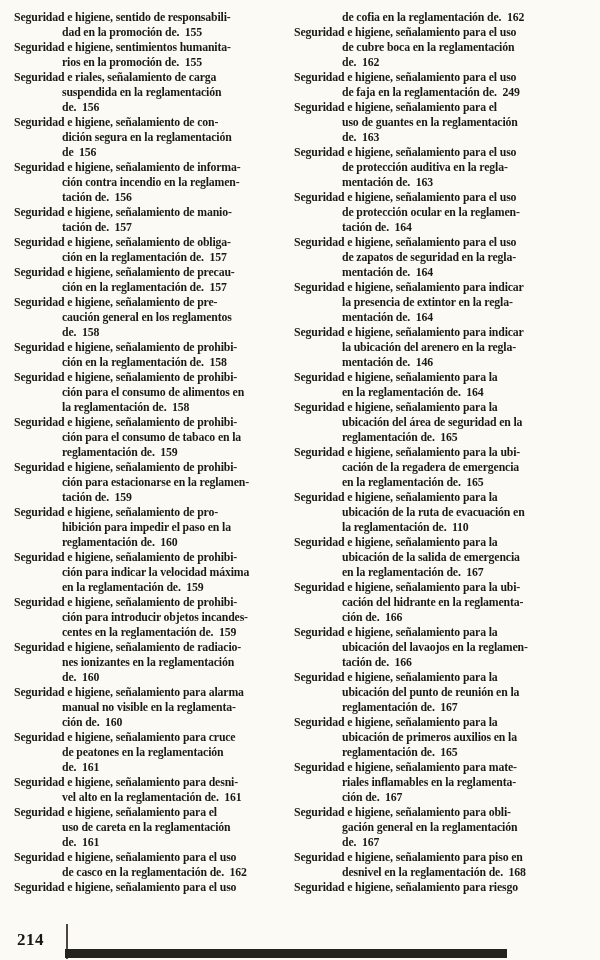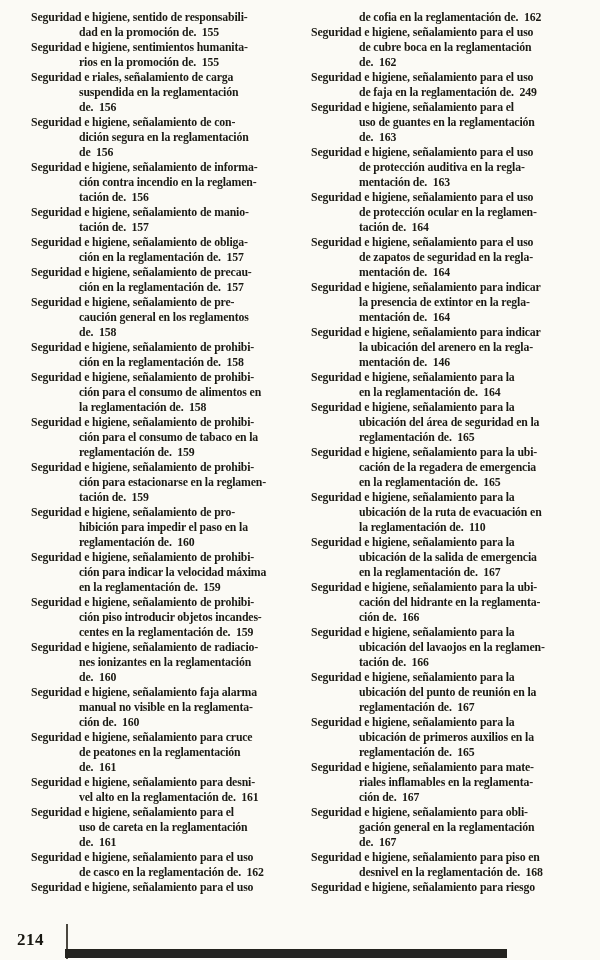--- a/index.html
+++ b/index.html
@@ -5,21 +5,21 @@
   html, body { margin:0; padding:0; }
   body {
     width:600px; height:960px;
     background:#fbfaf5;
     font-family:"Liberation Serif","DejaVu Serif",serif;
     overflow:hidden;
   }
   .page { position:relative; width:600px; height:960px; background:#fbfaf5; }
   .columns {
     display:flex;
-    padding:10px 8px 0 31px;
+    padding:10px 8px 0 14px;
     gap:4px;
   }
   .col {
     width:276px;
     color:#1b1a14;
     font-size:11.8px;
     font-weight:bold;
     line-height:15px;
     letter-spacing:-0.15px;
   }
@@ -110,30 +110,30 @@
           <div class="line">hibición para impedir el paso en la</div>
           <div class="line">reglamentación de.  160</div>
         </div>
         <div class="entry">
           <div class="line first">Seguridad e higiene, señalamiento de prohibi-</div>
           <div class="line">ción para indicar la velocidad máxima</div>
           <div class="line">en la reglamentación de.  159</div>
         </div>
         <div class="entry">
           <div class="line first">Seguridad e higiene, señalamiento de prohibi-</div>
-          <div class="line">ción piso introducir objetos incandes-</div>
+          <div class="line">ción para introducir objetos incandes-</div>
           <div class="line">centes en la reglamentación de.  159</div>
         </div>
         <div class="entry">
           <div class="line first">Seguridad e higiene, señalamiento de radiacio-</div>
           <div class="line">nes ionizantes en la reglamentación</div>
           <div class="line">de.  160</div>
         </div>
         <div class="entry">
-          <div class="line first">Seguridad e higiene, señalamiento faja alarma</div>
+          <div class="line first">Seguridad e higiene, señalamiento para alarma</div>
           <div class="line">manual no visible en la reglamenta-</div>
           <div class="line">ción de.  160</div>
         </div>
         <div class="entry">
           <div class="line first">Seguridad e higiene, señalamiento para cruce</div>
           <div class="line">de peatones en la reglamentación</div>
           <div class="line">de.  161</div>
         </div>
         <div class="entry">
           <div class="line first">Seguridad e higiene, señalamiento para desni-</div>

